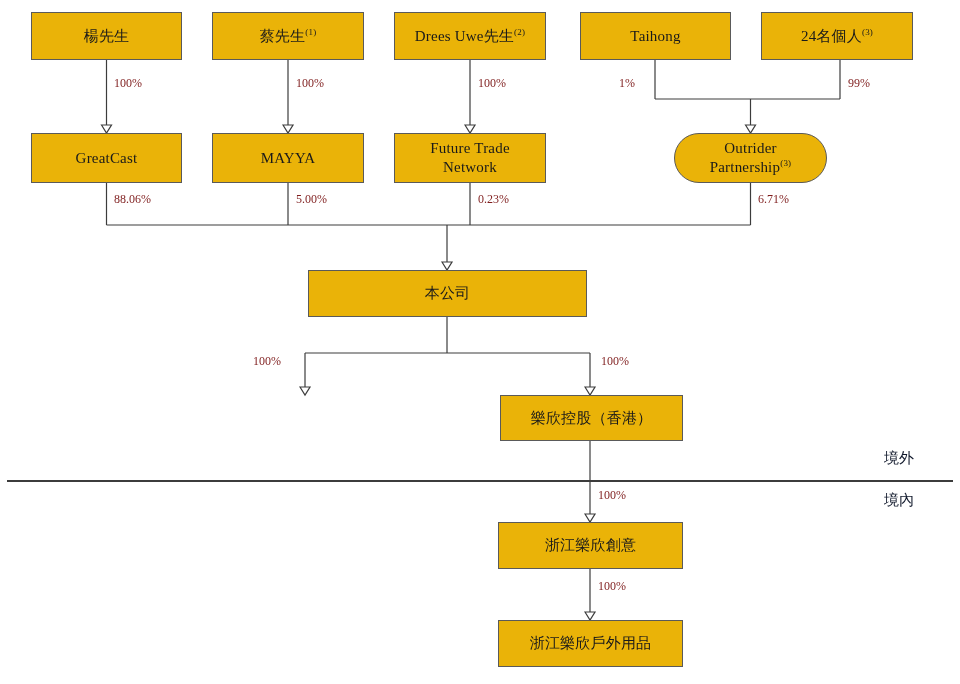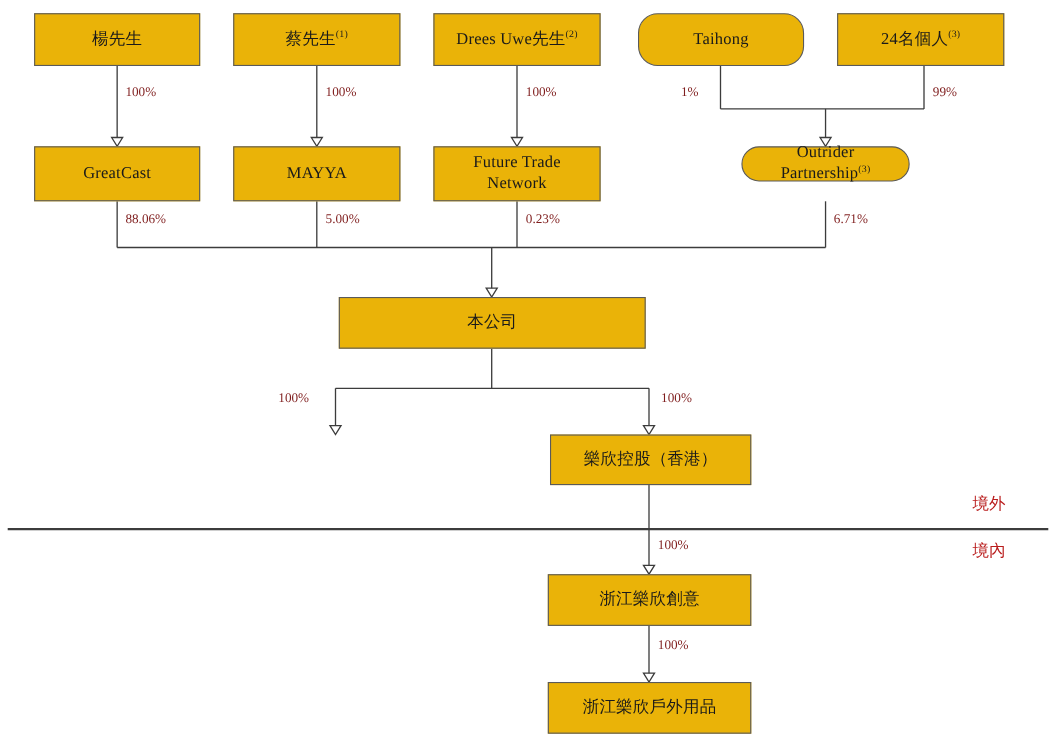--- a/index.html
+++ b/index.html
@@ -40,21 +40,21 @@
   }
   .edge-label {
     position: absolute;
     font-size: 12px;
     color: #7f1d1d;
     white-space: nowrap;
   }
   .region-label {
     position: absolute;
     font-size: 15px;
-    color: #b91c1c;
+    color: #0f172a;
     white-space: nowrap;
   }
   svg.wires {
     position: absolute;
     left: 0;
     top: 0;
     width: 960px;
     height: 684px;
     pointer-events: none;
   }
@@ -120,42 +120,42 @@
   </div>
 
   <div class="node" style="left:212px; top:12px; width:152px; height:48px;">
     <span class="label"><span>蔡先生</span><span class="sup">(1)</span></span>
   </div>
 
   <div class="node" style="left:394px; top:12px; width:152px; height:48px;">
     <span class="label"><span>Drees Uwe先生</span><span class="sup">(2)</span></span>
   </div>
 
-  <div class="node" style="left:580px; top:12px; width:151px; height:48px;border-radius:18px;">
+  <div class="node" style="left:580px; top:12px; width:151px; height:48px;">
     <span class="label"><span>Taihong</span><span class="sup"></span></span>
   </div>
 
   <div class="node" style="left:761px; top:12px; width:152px; height:48px;">
     <span class="label"><span>24名個人</span><span class="sup">(3)</span></span>
   </div>
 
   <div class="node" style="left:31px; top:133px; width:151px; height:50px;">
     <span class="label">GreatCast</span>
   </div>
 
   <div class="node" style="left:212px; top:133px; width:152px; height:50px;">
     <span class="label">MAYYA</span>
   </div>
 
   <div class="node" style="left:394px; top:133px; width:152px; height:50px;">
     <span class="label" style="white-space:pre-line;">Future Trade
 Network</span>
   </div>
 
-  <div class="node" style="left:674px; top:133px; width:153px; height:32px;border-radius:25px;">
+  <div class="node" style="left:674px; top:133px; width:153px; height:50px;border-radius:25px;">
     <span class="label" style="white-space:pre-line;"><span>Outrider
 Partnership</span><span class="sup">(3)</span></span>
   </div>
 
   <div class="node" style="left:308px; top:270px; width:279px; height:47px;">
     <span class="label">本公司</span>
   </div>
 
 
   <div class="node" style="left:500px; top:395px; width:183px; height:46px;">

